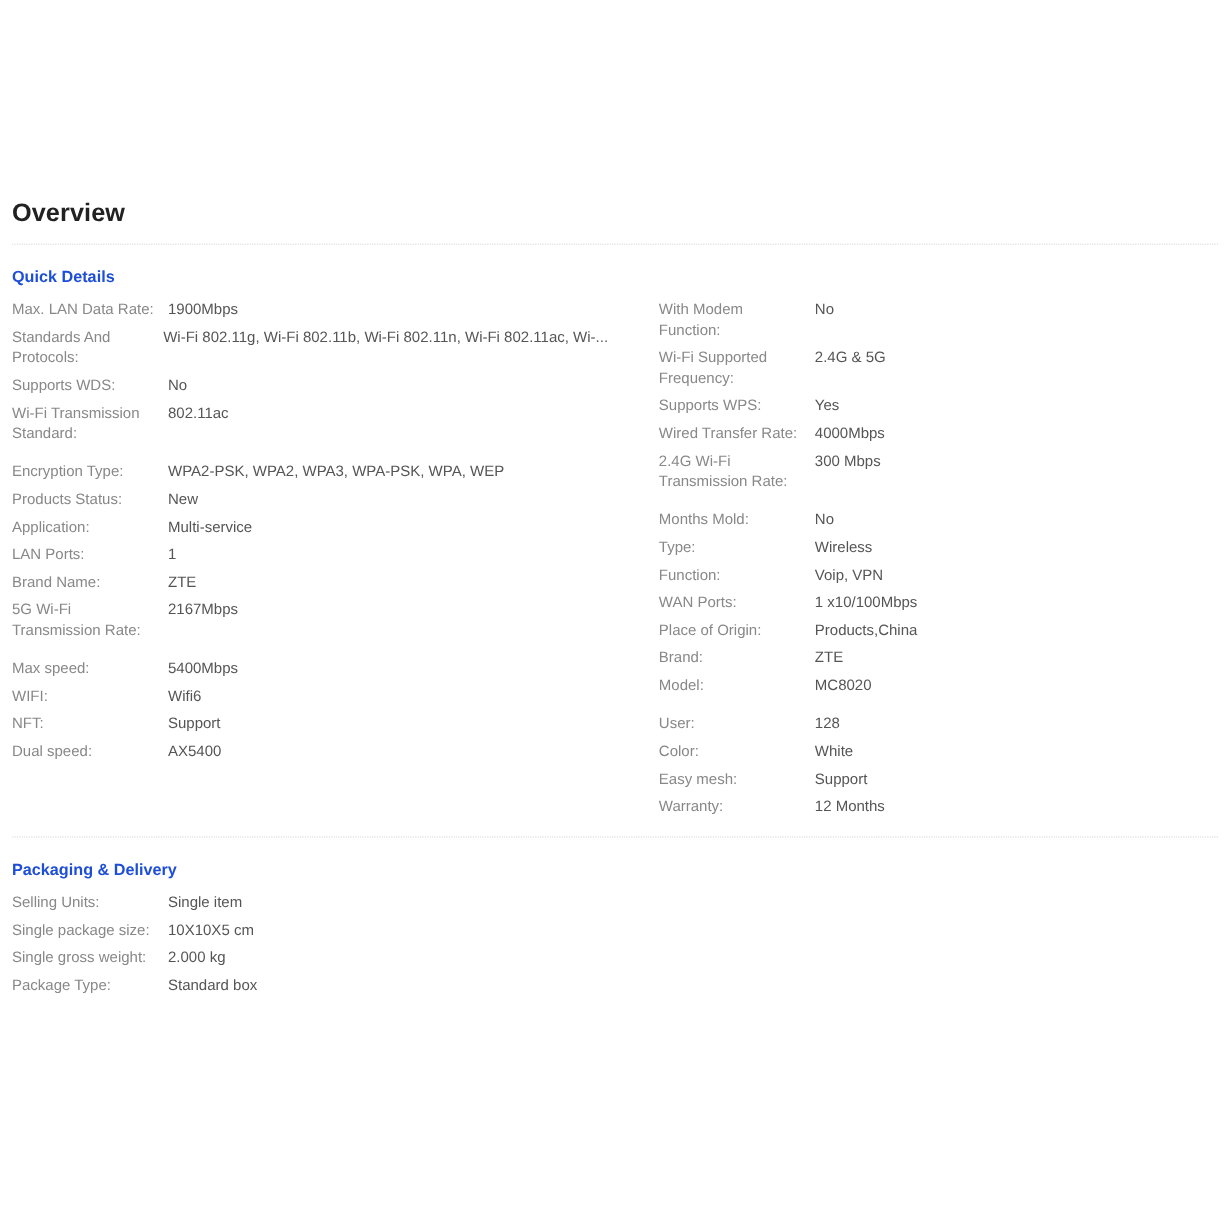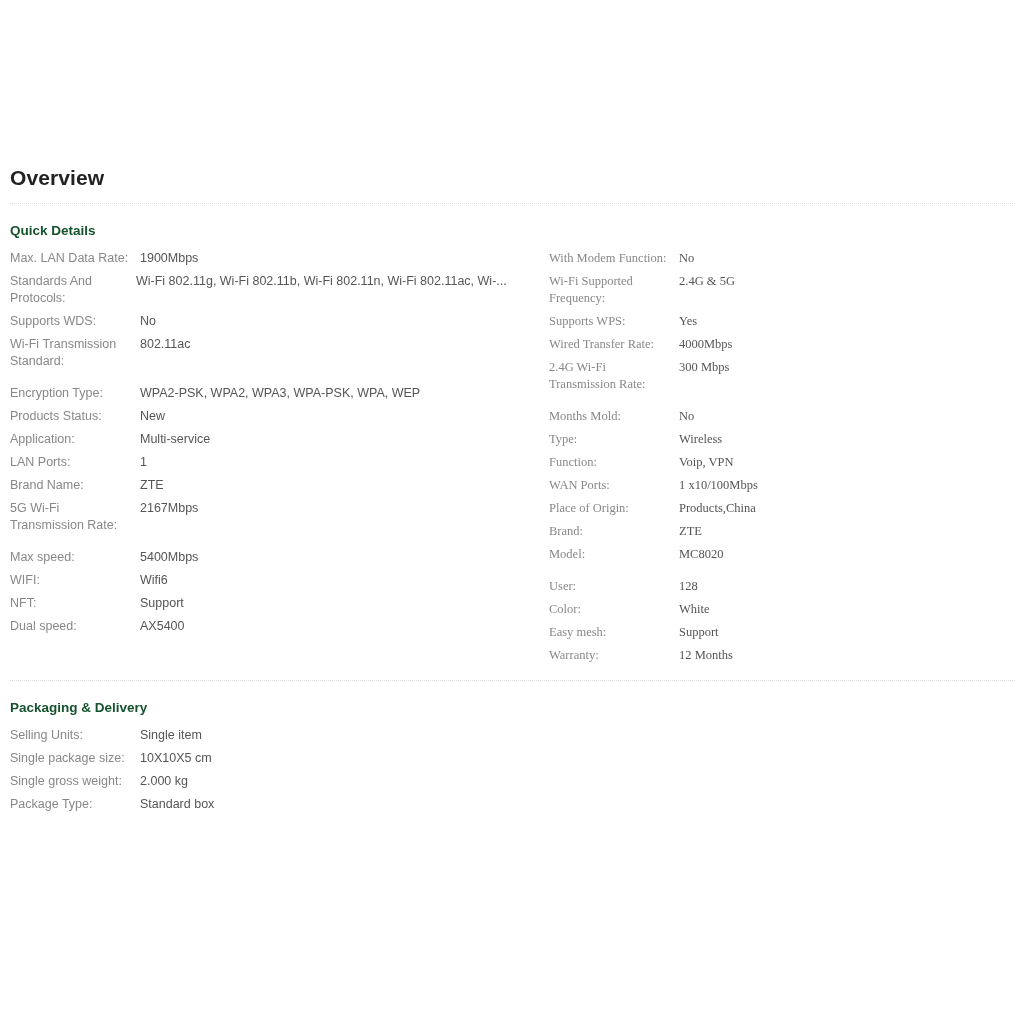--- a/index.html
+++ b/index.html
@@ -49,40 +49,39 @@
   .rule.section-gap {
     margin-top: 16px;
   }
 
   
   .section-title {
     margin: 18px 0 10px 10px;
     font-size: 13.5px;
     line-height: 18px;
     font-weight: bold;
-    color: #14532d;
+    color: #1d4ed8;
   }
 
   
   .spec-columns {
     position: relative;
     display: flex;
     align-items: flex-start;
   }
   .spec-col {
     box-sizing: border-box;
   }
   .spec-col.left {
     width: 520px;
     padding-left: 10px;
   }
   .spec-col.right {
     width: 504px;
     padding-left: 29px;
-    font-family: Liberation Serif, serif;
   }
 
   .spec-group + .spec-group {
     margin-top: 15px;
   }
 
   .spec-row {
     display: flex;
     align-items: flex-start;
     margin-bottom: 6px;

